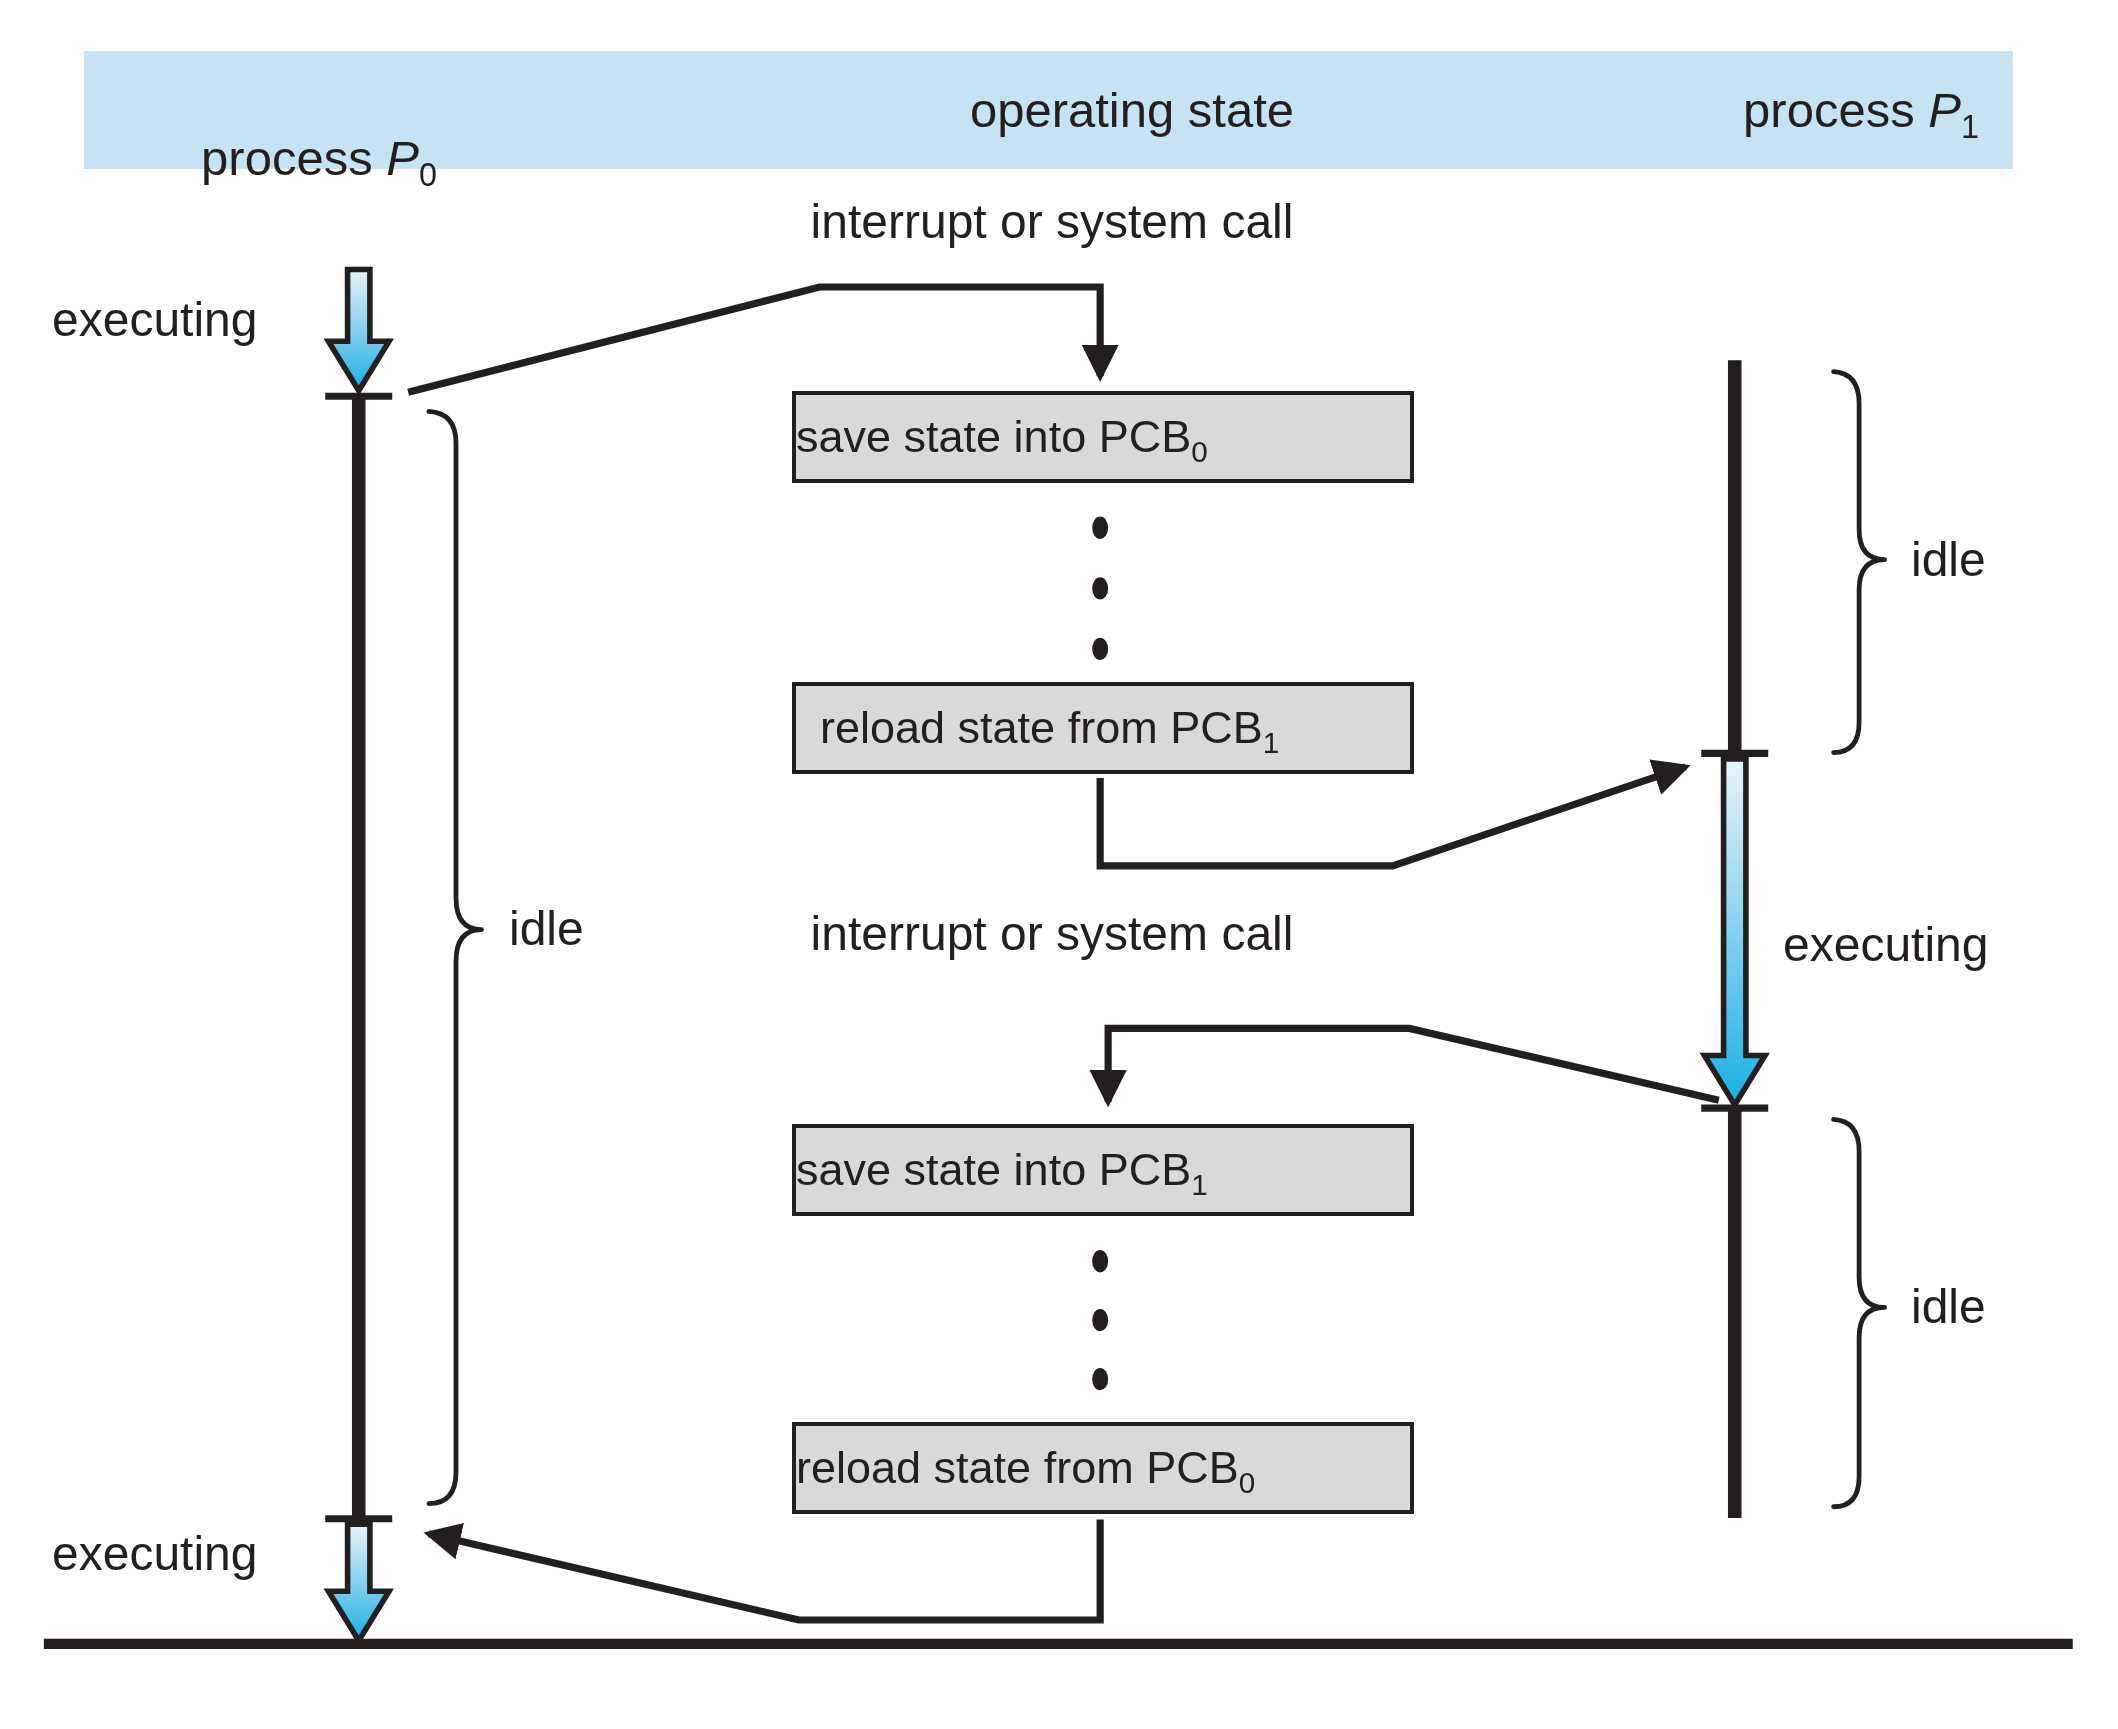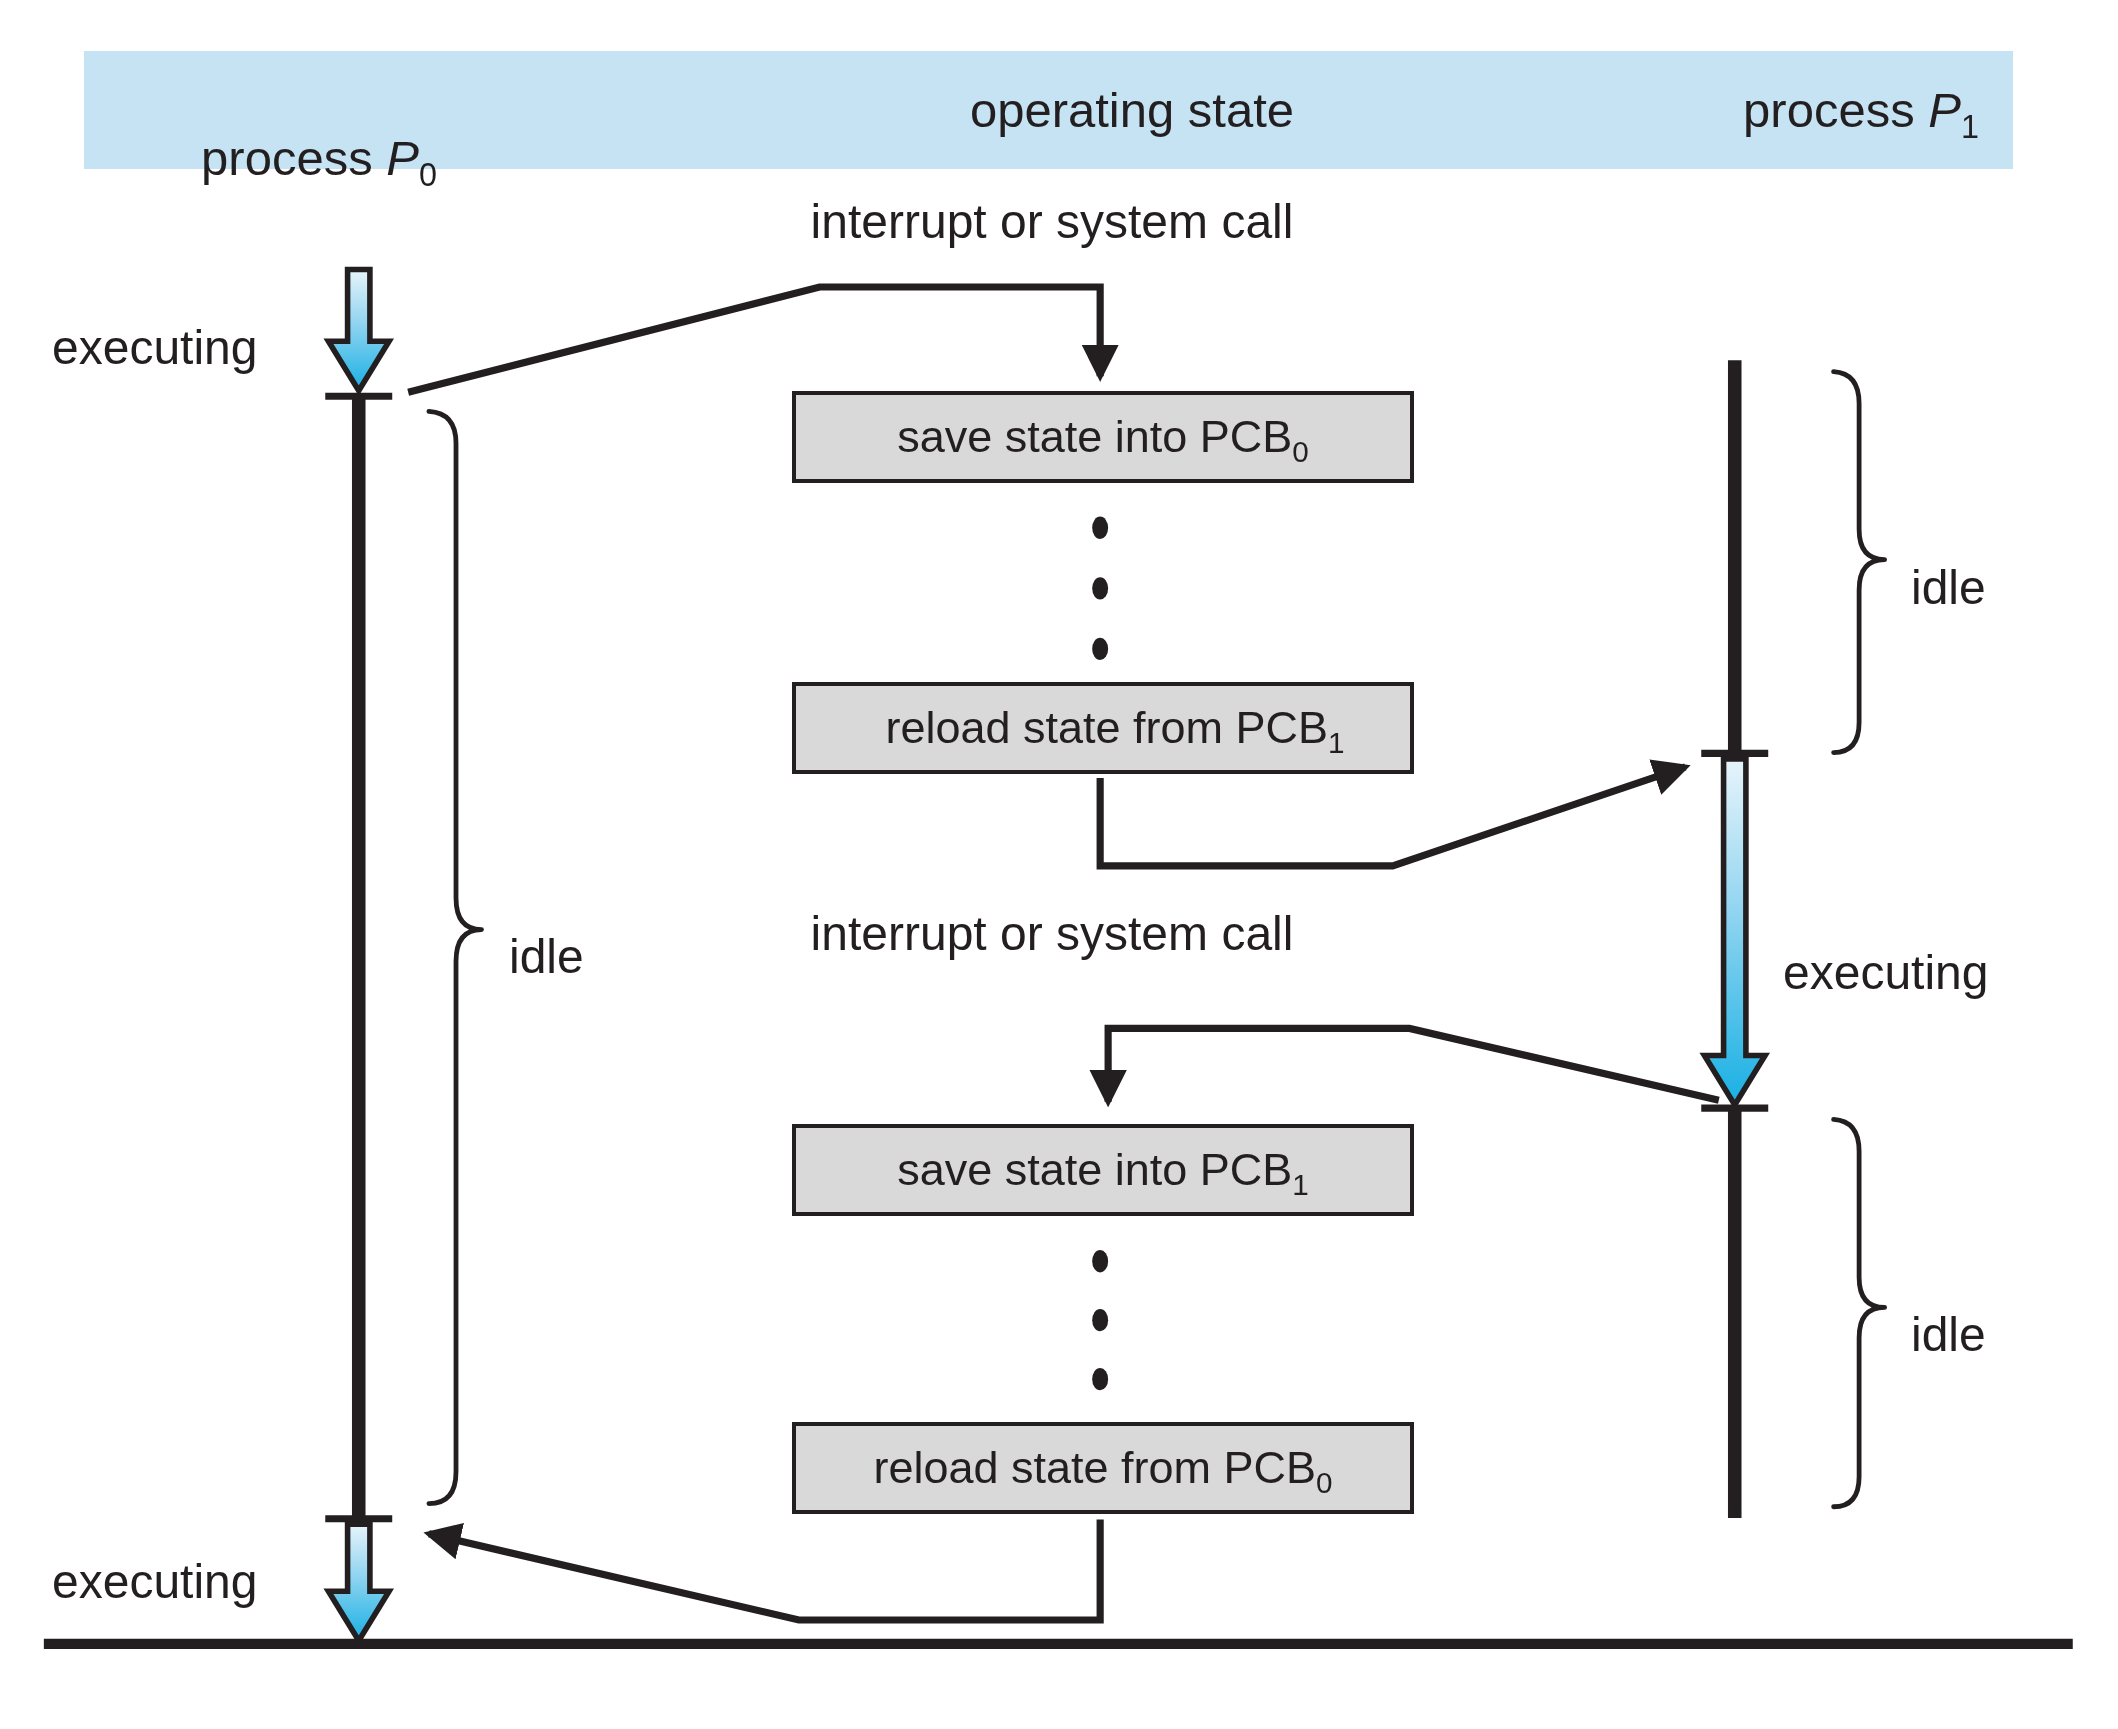--- a/index.html
+++ b/index.html
@@ -20,25 +20,25 @@
     background:var(--header-bg);
   }
   .hdr-label{
     position:absolute;top:50%;transform:translate(-50%,-50%);
     font-size:49px;white-space:nowrap;
   }
   .lbl{
     position:absolute;font-size:48px;white-space:nowrap;line-height:1;
   }
   .center{transform:translate(-50%,-50%);}
-  .vcenter{transform:translateY(-50%);margin-top:28px;}
+  .vcenter{transform:translateY(-50%);}
   .stepbox{
     position:absolute;left:792px;width:622px;height:92px;box-sizing:border-box;
     background:var(--box-bg);border:4px solid var(--ink);
-    display:flex;align-items:center;justify-content:center;
+    display:flex;align-items:center;justify-content:flex-start;
     font-size:45px;white-space:nowrap;
   }
   .sb{font-size:66%;vertical-align:sub;line-height:0;}
   i{font-style:italic;}
   svg.overlay{position:absolute;left:0;top:0;}
 </style>
 </head>
 <body>
 
 <div class="canvas">

